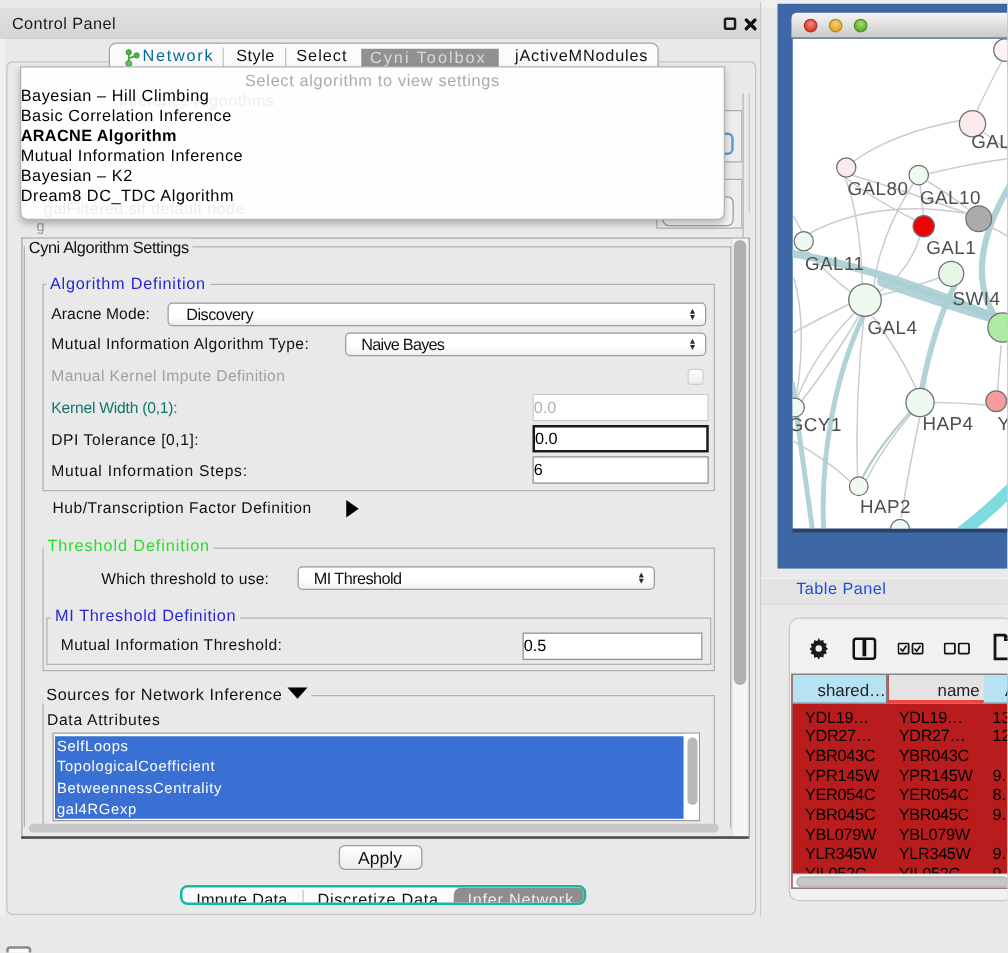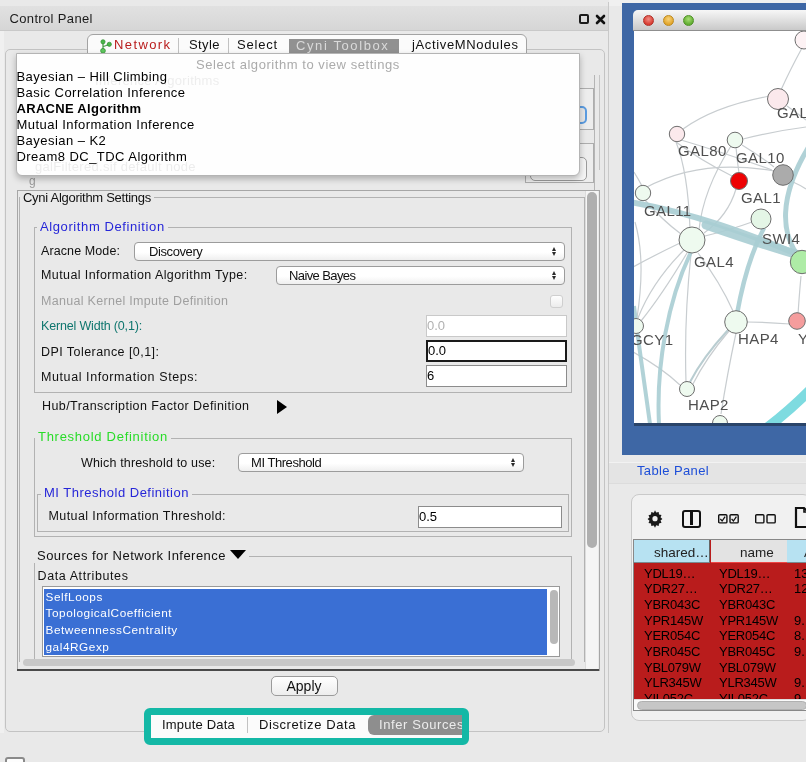--- a/index.html
+++ b/index.html
@@ -33,21 +33,21 @@
 <div class="abs" style="left:87px;top:34px;width:440px;height:23px;background:#fbfbfb;border:1px solid #a3a3a3;border-radius:6px 6px 0 0;overflow:hidden">
   <div class="abs" style="left:90px;top:3px;width:1px;height:17px;background:#c2c2c2"></div>
   <div class="abs" style="left:140px;top:3px;width:1px;height:17px;background:#c2c2c2"></div>
   <div class="abs" style="left:201px;top:4px;width:110px;height:19px;background:#919191"></div>
   <svg class="abs" style="left:11px;top:4px" width="14" height="15" viewBox="0 0 14 15">
       <path d="M4 3 L4 11 M4.5 7.5 L10 5.5" stroke="#4d9e4d" stroke-width="1.3" fill="none"></path>
       <circle cx="4" cy="2.8" r="2.1" fill="#49b749" stroke="#2e8d2e" stroke-width="0.7"></circle>
       <circle cx="10.3" cy="5.3" r="2.1" fill="#49b749" stroke="#2e8d2e" stroke-width="0.7"></circle>
       <circle cx="4" cy="11.8" r="2.4" fill="#5ec75e" stroke="#2e8d2e" stroke-width="0.7"></circle>
     </svg>
-  <div class="abs" style="left:26px;top:2px;color:#b91c1c;letter-spacing:1.4px">Network</div>
+  <div class="abs" style="left:26px;top:2px;color:#0369a1;letter-spacing:1.4px">Network</div>
   <div class="abs" style="left:101px;top:2px;color:#111;letter-spacing:0.4px">Style</div>
   <div class="abs" style="left:149px;top:2px;color:#111;letter-spacing:0.8px">Select</div>
   <div class="abs" style="left:208px;top:3px;color:#dadada;letter-spacing:1.6px">Cyni Toolbox</div>
   <div class="abs" style="left:324px;top:2px;color:#111;letter-spacing:0.65px">jActiveMNodules</div>
 </div>
 
 <div class="abs" style="left:16.5px;top:189.5px;width:583px;height:481px;border:1px solid #a6a6a6;background:#e9e9e9"></div>
 
 <div class="abs" style="left:585px;top:190.5px;width:13px;height:479px;background:#f5f5f5;border-left:1px solid #dcdcdc"></div>
 <div class="abs" style="left:587px;top:192px;width:10px;height:356px;background:#afafaf;border-radius:5px"></div>
@@ -107,26 +107,26 @@
 <div class="abs" style="left:43.5px;top:588.5px;width:503px;height:66px;background:#3a6fd4"></div>
 <div class="abs" style="left:45.5px;top:588.5px;color:#fff;font-size:11.8px;letter-spacing:0.55px;line-height:16.9px">SelfLoops<br>TopologicalCoefficient<br>BetweennessCentrality<br>gal4RGexp</div>
 <div class="abs" style="left:547px;top:586.5px;width:12px;height:69px;background:#fff"></div>
 <div class="abs" style="left:550px;top:589.5px;width:8px;height:54px;background:#b8b8b8;border-radius:4px"></div>
 
 <div class="abs" style="left:23px;top:659px;width:552px;height:7px;background:#c8c8c8;border-radius:3.5px"></div>
 <div class="abs" style="left:17px;top:669px;width:582px;height:1.7px;background:#4a4a4a"></div>
 
 <div class="abs" style="left:270.5px;top:675.5px;width:67px;height:20px;background:linear-gradient(#ffffff,#ededed);border:1px solid #9b9b9b;border-radius:5px;text-align:center;line-height:19px;font-size:14px">Apply</div>
 
-<div class="abs" style="left:143.5px;top:707.5px;width:325px;height:37px;background:#fbfbfb;border:7px solid #14b8a6;border-radius:6px;overflow:hidden">
+<div class="abs" style="left:143.5px;top:707.5px;width:325px;height:16px;background:#fbfbfb;border:2px solid #14b8a6;border-radius:6px;overflow:hidden">
   <div class="abs" style="left:96px;top:2px;width:1px;height:16px;background:#c2c2c2"></div>
   <div class="abs" style="left:217px;top:0;width:108px;height:20.5px;background:#8e8e8e;border-radius:6px 6px 6px 6px"></div>
   <div class="abs" style="left:0;top:0;width:96px;line-height:20px;text-align:center;color:#111;letter-spacing:0.2px">Impute Data</div>
   <div class="abs" style="left:97px;top:0;width:120px;line-height:20px;text-align:center;color:#111;letter-spacing:0.6px">Discretize Data</div>
-  <div class="abs" style="left:217px;top:0;width:108px;line-height:20px;text-align:center;color:#ececec;letter-spacing:0.6px">Infer Sources</div>
+  <div class="abs" style="left:217px;top:0;width:108px;line-height:20px;text-align:center;color:#ececec;letter-spacing:0.6px">Infer Network</div>
 </div>
 
 <div class="abs" style="left:5px;top:757px;width:20px;height:10px;background:#fdfdfd;border:2px solid #8a8a8a;border-radius:3px"></div>
 
 <div class="abs" style="left:594px;top:75px;width:1px;height:115px;background:#b5b5b5"></div>
 <div class="abs" style="left:599px;top:75px;width:1px;height:95px;background:#c4c4c4"></div>
 <div class="abs" style="left:525px;top:87.5px;width:69px;height:42px;border:1px solid #adadad;background:#ededed"></div>
 <div class="abs" style="left:545px;top:106px;width:42px;height:18px;border:2.5px solid #5b9ce0;border-radius:5px;background:#e8e8e8"></div>
 <div class="abs" style="left:525px;top:142.5px;width:69px;height:40px;border:1px solid #adadad;background:#ededed"></div>
 <div class="abs" style="left:530px;top:156.5px;width:57px;height:24px;border:1px solid #9b9b9b;border-radius:5px;background:#f5f5f5"></div>
@@ -240,21 +240,21 @@
     <rect x="0.7" y="0.7" width="8.2" height="8.2" rx="1" fill="none" stroke="#111" stroke-width="1.4"></rect>
     <rect x="12" y="0.7" width="8.2" height="8.2" rx="1" fill="none" stroke="#111" stroke-width="1.4"></rect>
   </svg>
 <svg class="abs" style="left:794px;top:506px" width="16" height="23" viewBox="0 0 16 23">
     <path d="M2 2 h8 l4 4 v15 h-12 z" fill="#f1f1f1" stroke="#111" stroke-width="2.2"></path>
     <path d="M10 2 v4 h4" fill="none" stroke="#111" stroke-width="1.6"></path>
   </svg>
 
 <div class="abs" style="left:633px;top:539px;width:173px;height:172px;background:#b91c1c;border:1px solid #888;border-right:none;overflow:hidden">
   <div class="abs" style="left:0;top:0;width:76px;height:22.5px;background:#b7e2f2;border-right:1px solid #666;border-bottom:1px solid #7a8a90;font-size:13.5px;line-height:25px;padding-left:20px;color:#222">shared…</div>
-  <div class="abs" style="left:77px;top:0;width:96px;height:22.5px;background:#e3e3e3;border-right:1px solid #666;border-bottom:1px solid #ef4444;font-size:13.5px;line-height:25px;padding-left:29px;color:#222">name</div>
+  <div class="abs" style="left:77px;top:0;width:96px;height:22.5px;background:#e3e3e3;border-right:1px solid #666;border-bottom:3px solid #ef4444;font-size:13.5px;line-height:25px;padding-left:39px;color:#222">name</div>
   <div class="abs" style="left:153px;top:0;width:20px;height:22.5px;background:#b7e2f2;border-bottom:1px solid #7a8a90;font-size:13.5px;line-height:25px;padding-left:17px;color:#222">A</div>
   <div class="abs" style="left:11px;top:64px;font-size:13px;line-height:15.7px;color:#000"></div>
   <div class="abs" style="left:10px;top:25.5px;font-size:13px;line-height:15.7px;color:#000;letter-spacing:-0.25px">YDL19…<br>YDR27…<br>YBR043C<br>YPR145W<br>YER054C<br>YBR045C<br>YBL079W<br>YLR345W<br>YIL052C</div>
   <div class="abs" style="left:85px;top:25.5px;font-size:13px;line-height:15.7px;color:#000;letter-spacing:-0.25px">YDL19…<br>YDR27…<br>YBR043C<br>YPR145W<br>YER054C<br>YBR045C<br>YBL079W<br>YLR345W<br>YIL052C</div>
   <div class="abs" style="left:160px;top:25.5px;font-size:13px;line-height:15.7px;color:#000">13<br>12<br>&nbsp;<br>9.<br>8.<br>9.<br>&nbsp;<br>9.<br>9.</div>
   <div class="abs" style="left:0;top:159px;width:173px;height:13px;background:#fafafa;border-top:1px solid #ddd"></div>
   <div class="abs" style="left:3px;top:161px;width:170px;height:9px;background:#c6c6c6;border:1px solid #b0b0b0;border-radius:5px"></div>
 </div>
 
 </body></html>

